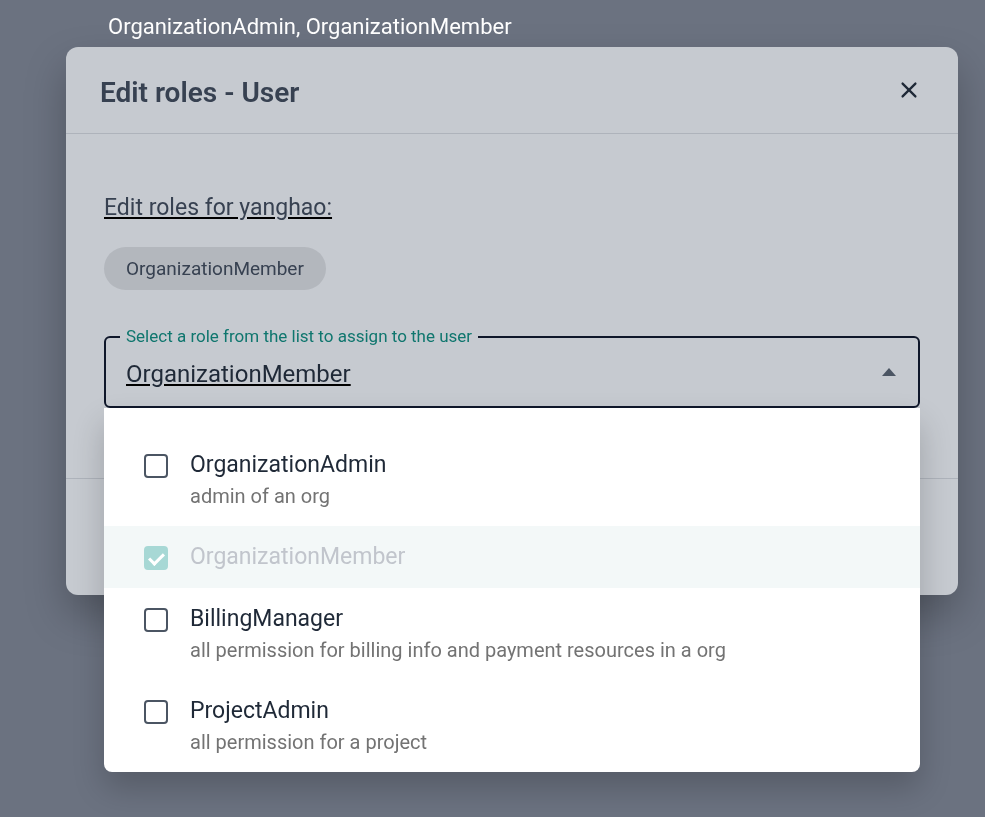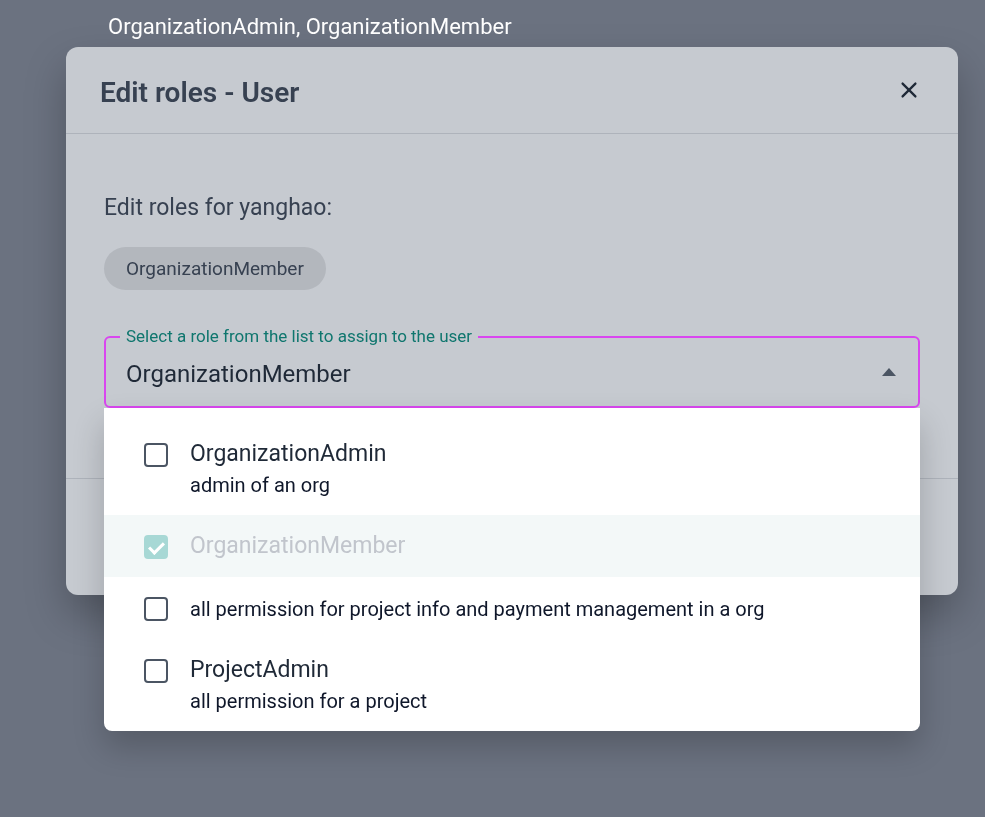--- a/index.html
+++ b/index.html
@@ -50,41 +50,42 @@
     }
     .close-btn {
       cursor: pointer;
       color: #1f2937;
       font-size: 26px;
       line-height: 1;
       padding: 4px;
     }
     .modal-body {
       padding: 60px 38px 40px 38px;
+      text-decoration: underline;
     }
     .subtitle {
       font-size: 23px;
       color: #374151;
       margin-bottom: 26px;
     }
     .chip {
       display: inline-block;
       background: #b3b7bd;
       color: #374151;
       font-size: 19px;
       padding: 10px 22px;
       border-radius: 24px;
     }
     .select-wrap {
       margin-top: 46px;
       position: relative;
     }
     .select-control {
       position: relative;
-      border: 2px solid #d946ef;
+      border: 2px solid #0f172a;
       border-radius: 6px;
       padding: 22px 20px 18px 20px;
       cursor: pointer;
       background: #c6cad0;
     }
     .select-legend {
       position: absolute;
       top: -12px;
       left: 14px;
       background: #c6cad0;
@@ -120,20 +121,21 @@
     }
     .option {
       display: flex;
       align-items: flex-start;
       padding: 16px 24px 16px 40px;
       cursor: pointer;
       gap: 22px;
     }
     .option:first-child {
       padding-top: 31px;
+      margin-top: 11px;
     }
     .option:last-child {
     }
     .option.highlighted {
       background: #f3f8f8;
     }
     .checkbox {
       width: 24px;
       height: 24px;
       border: 2.5px solid #4b5563;
@@ -163,21 +165,21 @@
     .option-label {
       font-size: 23px;
       color: #1f2937;
       line-height: 1.3;
     }
     .option.highlighted .option-label {
       color: #c1c5cc;
     }
     .option-desc {
       font-size: 20px;
-      color: #0f172a;
+      color: #737373;
       line-height: 1.4;
       margin-top: 2px;
     }
     .option.highlighted .option-desc {
       color: #d1d5db;
     }
     .modal-footer-divider {
       height: 1px;
       background: #aeb3bb;
       margin: 70px -38px 0 -38px;
@@ -223,21 +225,22 @@
           </div>
           <div class="option highlighted">
             <div class="checkbox checked"></div>
             <div class="option-text">
               <div class="option-label">OrganizationMember</div>
             </div>
           </div>
           <div class="option">
             <div class="checkbox"></div>
             <div class="option-text">
-              <div class="option-desc">all permission for project info and payment management in a org</div>
+              <div class="option-label">BillingManager</div>
+              <div class="option-desc">all permission for billing info and payment resources in a org</div>
             </div>
           </div>
           <div class="option">
             <div class="checkbox"></div>
             <div class="option-text">
               <div class="option-label">ProjectAdmin</div>
               <div class="option-desc">all permission for a project</div>
             </div>
           </div>
         </div>

